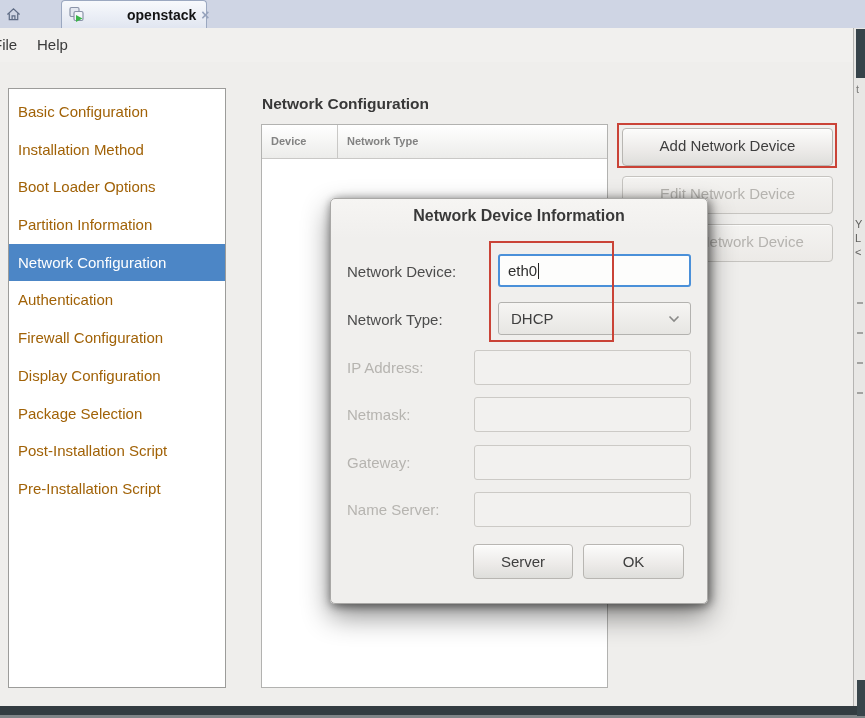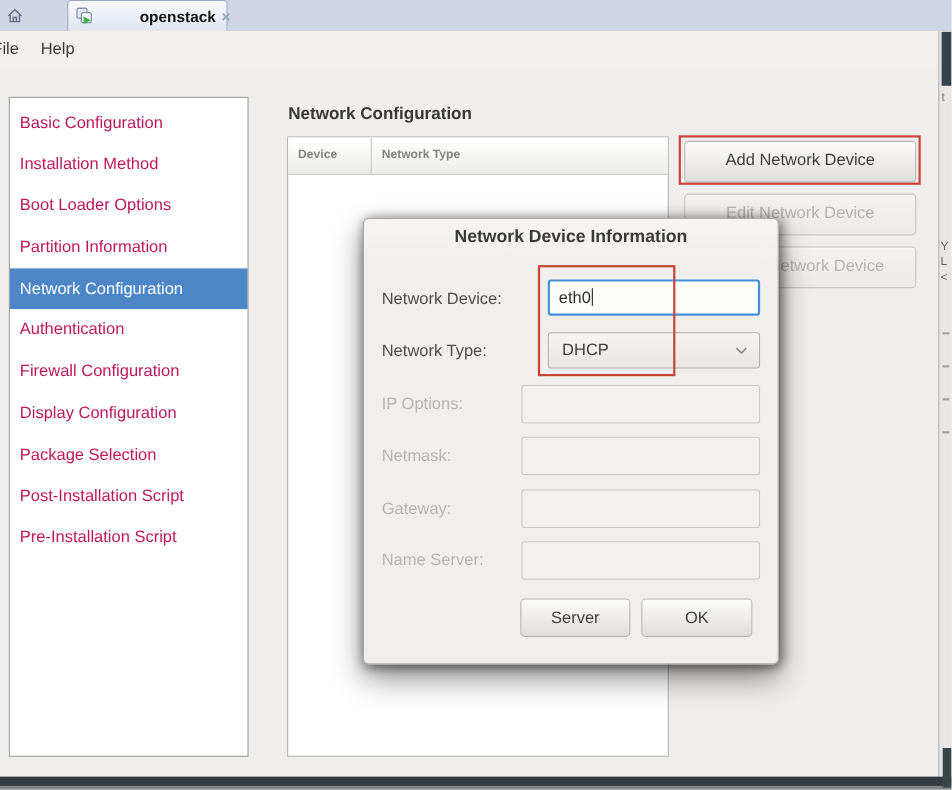--- a/index.html
+++ b/index.html
@@ -28,21 +28,21 @@
   .right-strip{left:853px;top:28px;width:12px;height:678px;background:#e8e7e5;border-left:1px solid #b5b4b2;box-sizing:border-box;}
   .edge-dark-top{left:856px;top:29px;width:9px;height:49px;background:#36434a;}
   .edge-dark-bottom{left:857px;top:680px;width:8px;height:36px;background:#39454b;z-index:2;}
   .edge-frag{position:absolute;font-size:11px;color:#7c7c7a;line-height:1;}
   .edge-dash{position:absolute;width:6px;height:2px;background:#a3a3a1;}
   
   .bottom-bar{left:0;top:706px;width:865px;height:9px;background:#333c41;z-index:1;}
   .bottom-edge{left:0;top:715px;width:865px;height:3px;background:#7f8487;z-index:1;}
   
   .sidebar{left:8px;top:88px;width:218px;height:600px;background:#ffffff;border:1px solid #9c9c9a;box-sizing:border-box;padding-top:4px;}
-  .side-item{height:37.7px;line-height:37.7px;padding-left:9px;font-size:15px;color:#be185d;white-space:nowrap;cursor:default;}
+  .side-item{height:37.7px;line-height:37.7px;padding-left:9px;font-size:15px;color:#a16207;white-space:nowrap;cursor:default;}
   .side-item.selected{background:#4c86c6;color:#ffffff;}
   
   .page-title{left:262px;top:95px;font-size:15.5px;font-weight:bold;color:#383838;}
   .net-table{left:261px;top:124px;width:347px;height:564px;background:#ffffff;border:1px solid #b2b2b0;box-sizing:border-box;}
   .net-thead{display:flex;height:33px;border-bottom:1px solid #c9c8c6;background:linear-gradient(#ffffff,#ececea);}
   .th{font-size:11px;font-weight:bold;color:#828282;line-height:33px;padding-left:9px;box-sizing:border-box;white-space:nowrap;}
   .th.c1{width:76px;border-right:1px solid #c9c8c6;}
   .th.c2{flex:1;}
   .net-tbody{height:529px;}
   
@@ -178,21 +178,21 @@
   <div class="dlg-label" style="top:103px;text-align:center;">Network Type:</div>
   <div class="dlg-combo" style="top:103px;">
     <span>DHCP</span>
     <span class="combo-chevron icon">
       <svg width="12" height="8" viewBox="0 0 12 8">
           <path d="M1.5 1.5 L6 6 L10.5 1.5" fill="none" stroke="#8a8a88" stroke-width="1.6"></path>
         </svg>
     </span>
   </div>
 
-  <div class="dlg-label disabled" style="top:151px;">IP Options:</div>
+  <div class="dlg-label disabled" style="top:151px;">IP Address:</div>
   <div class="dlg-field-disabled" style="top:151px;"><span></span></div>
 
   <div class="dlg-label disabled" style="top:198px;">Netmask:</div>
   <div class="dlg-field-disabled" style="top:198px;"><span></span></div>
 
   <div class="dlg-label disabled" style="top:246px;">Gateway:</div>
   <div class="dlg-field-disabled" style="top:246px;"><span></span></div>
 
   <div class="dlg-label disabled" style="top:293px;">Name Server:</div>
   <div class="dlg-field-disabled" style="top:293px;"><span></span></div>

